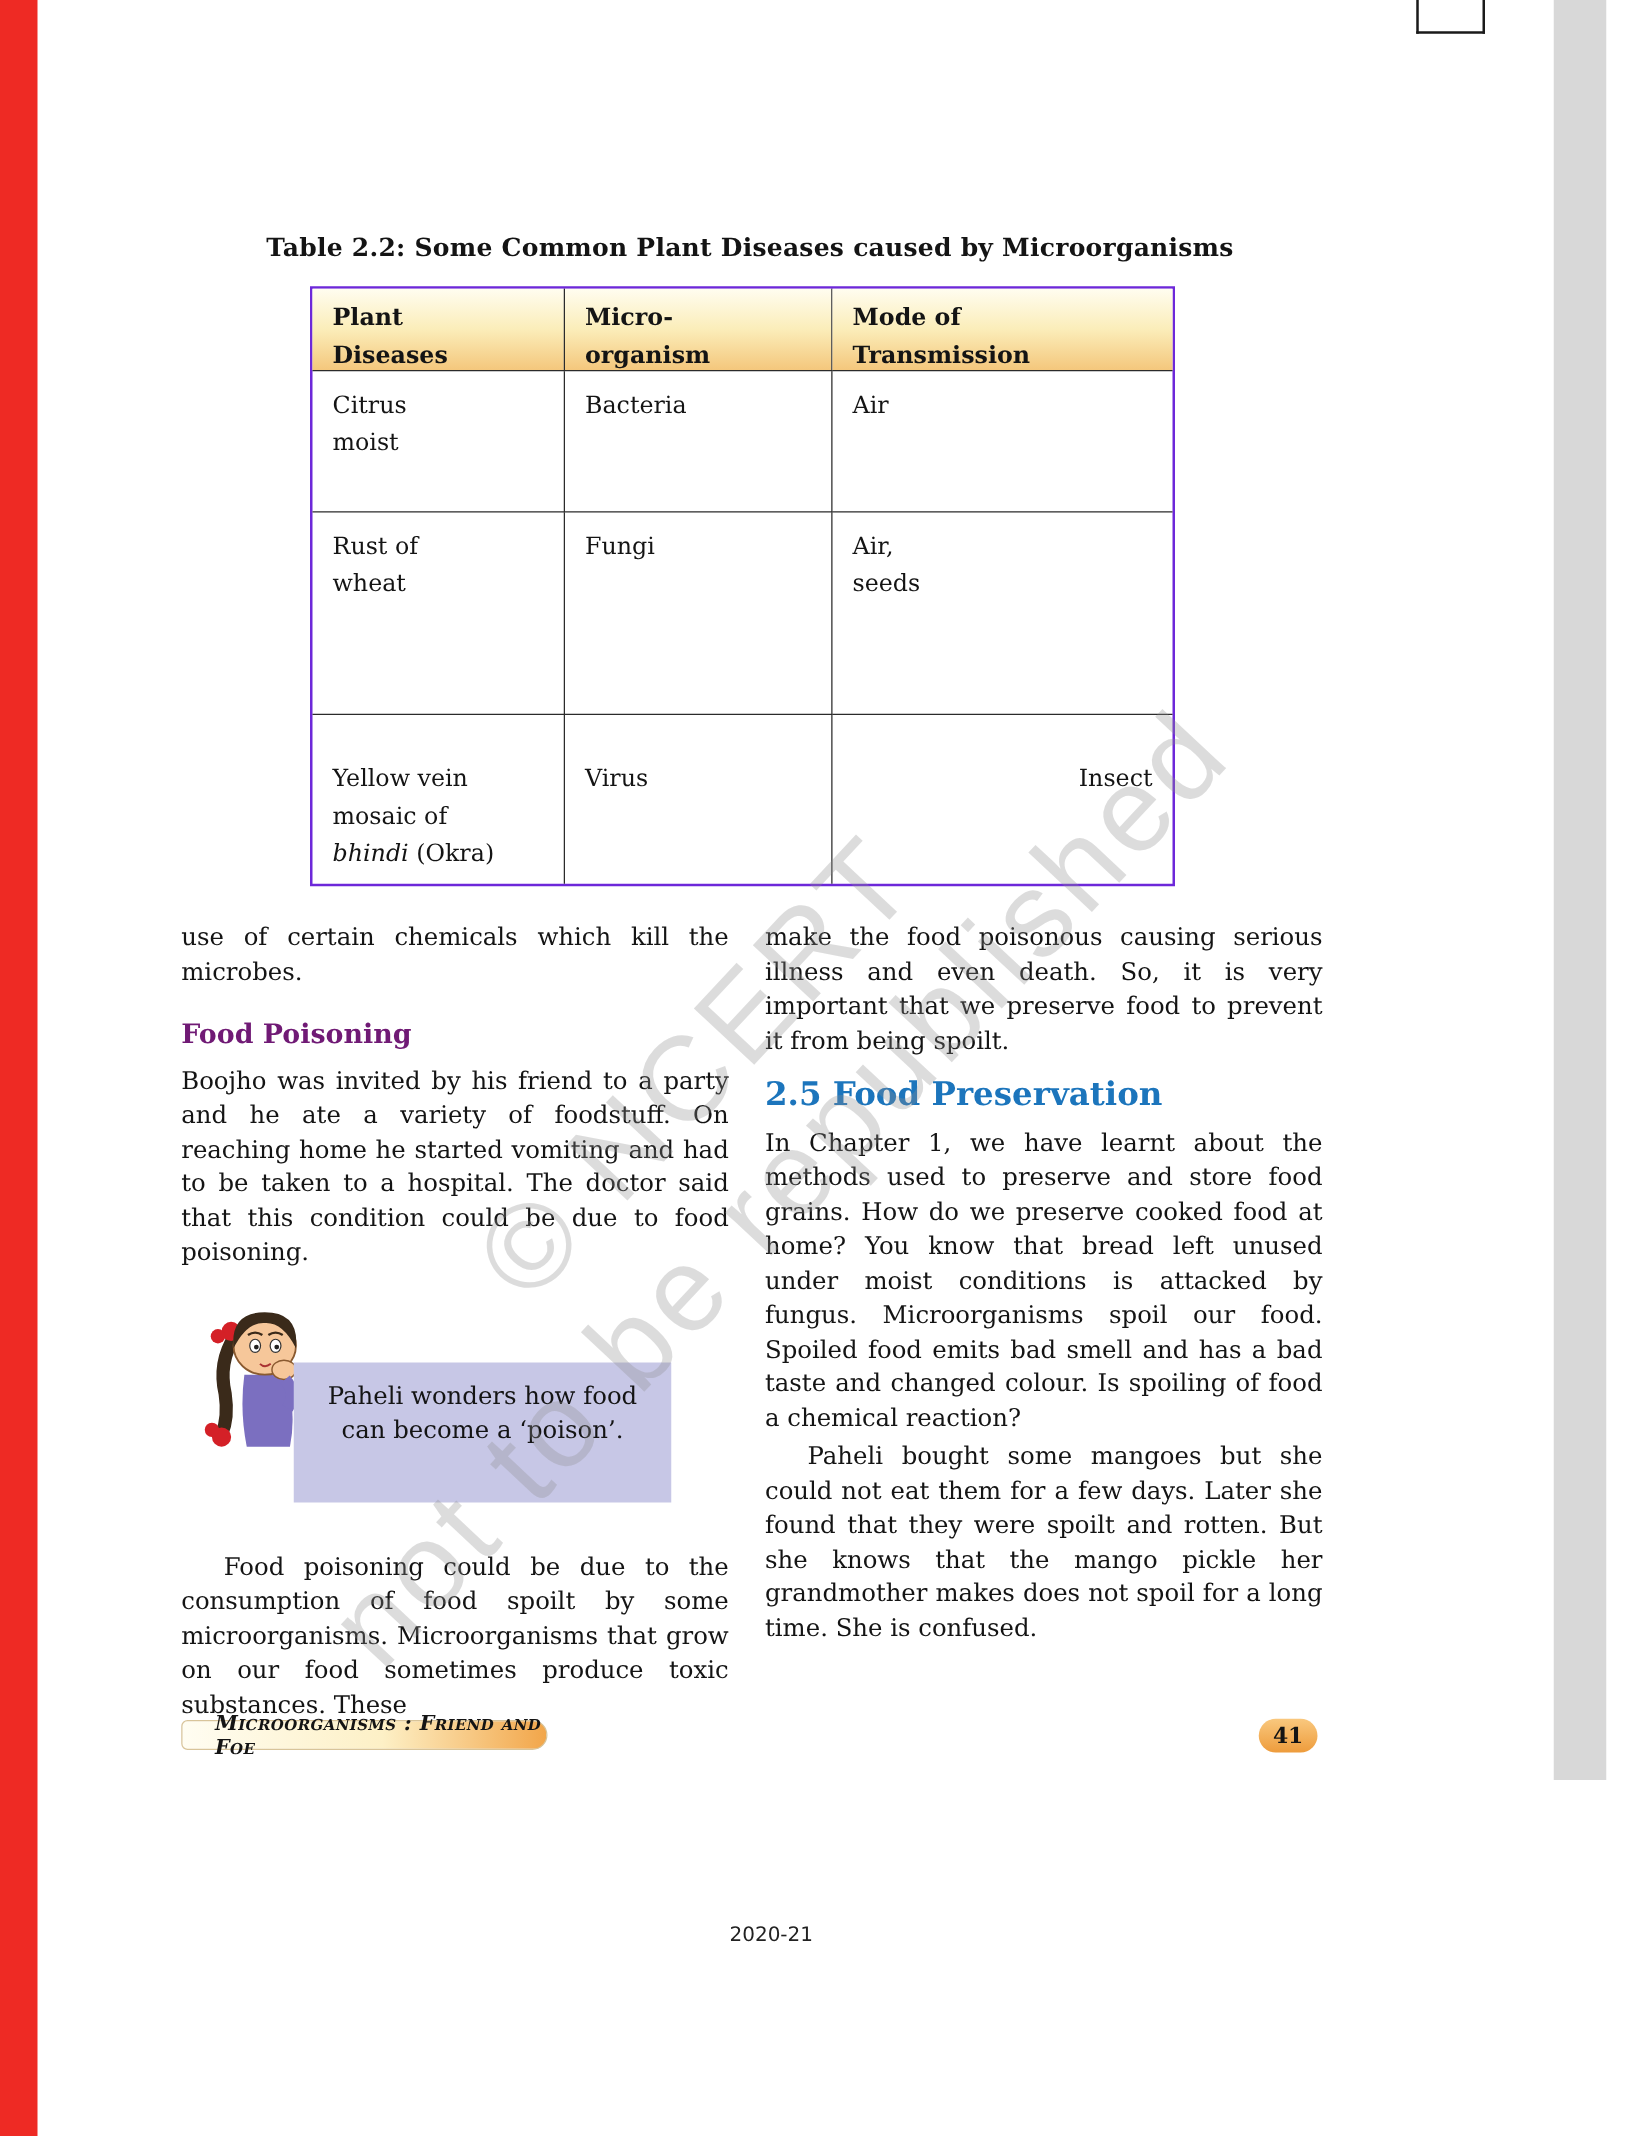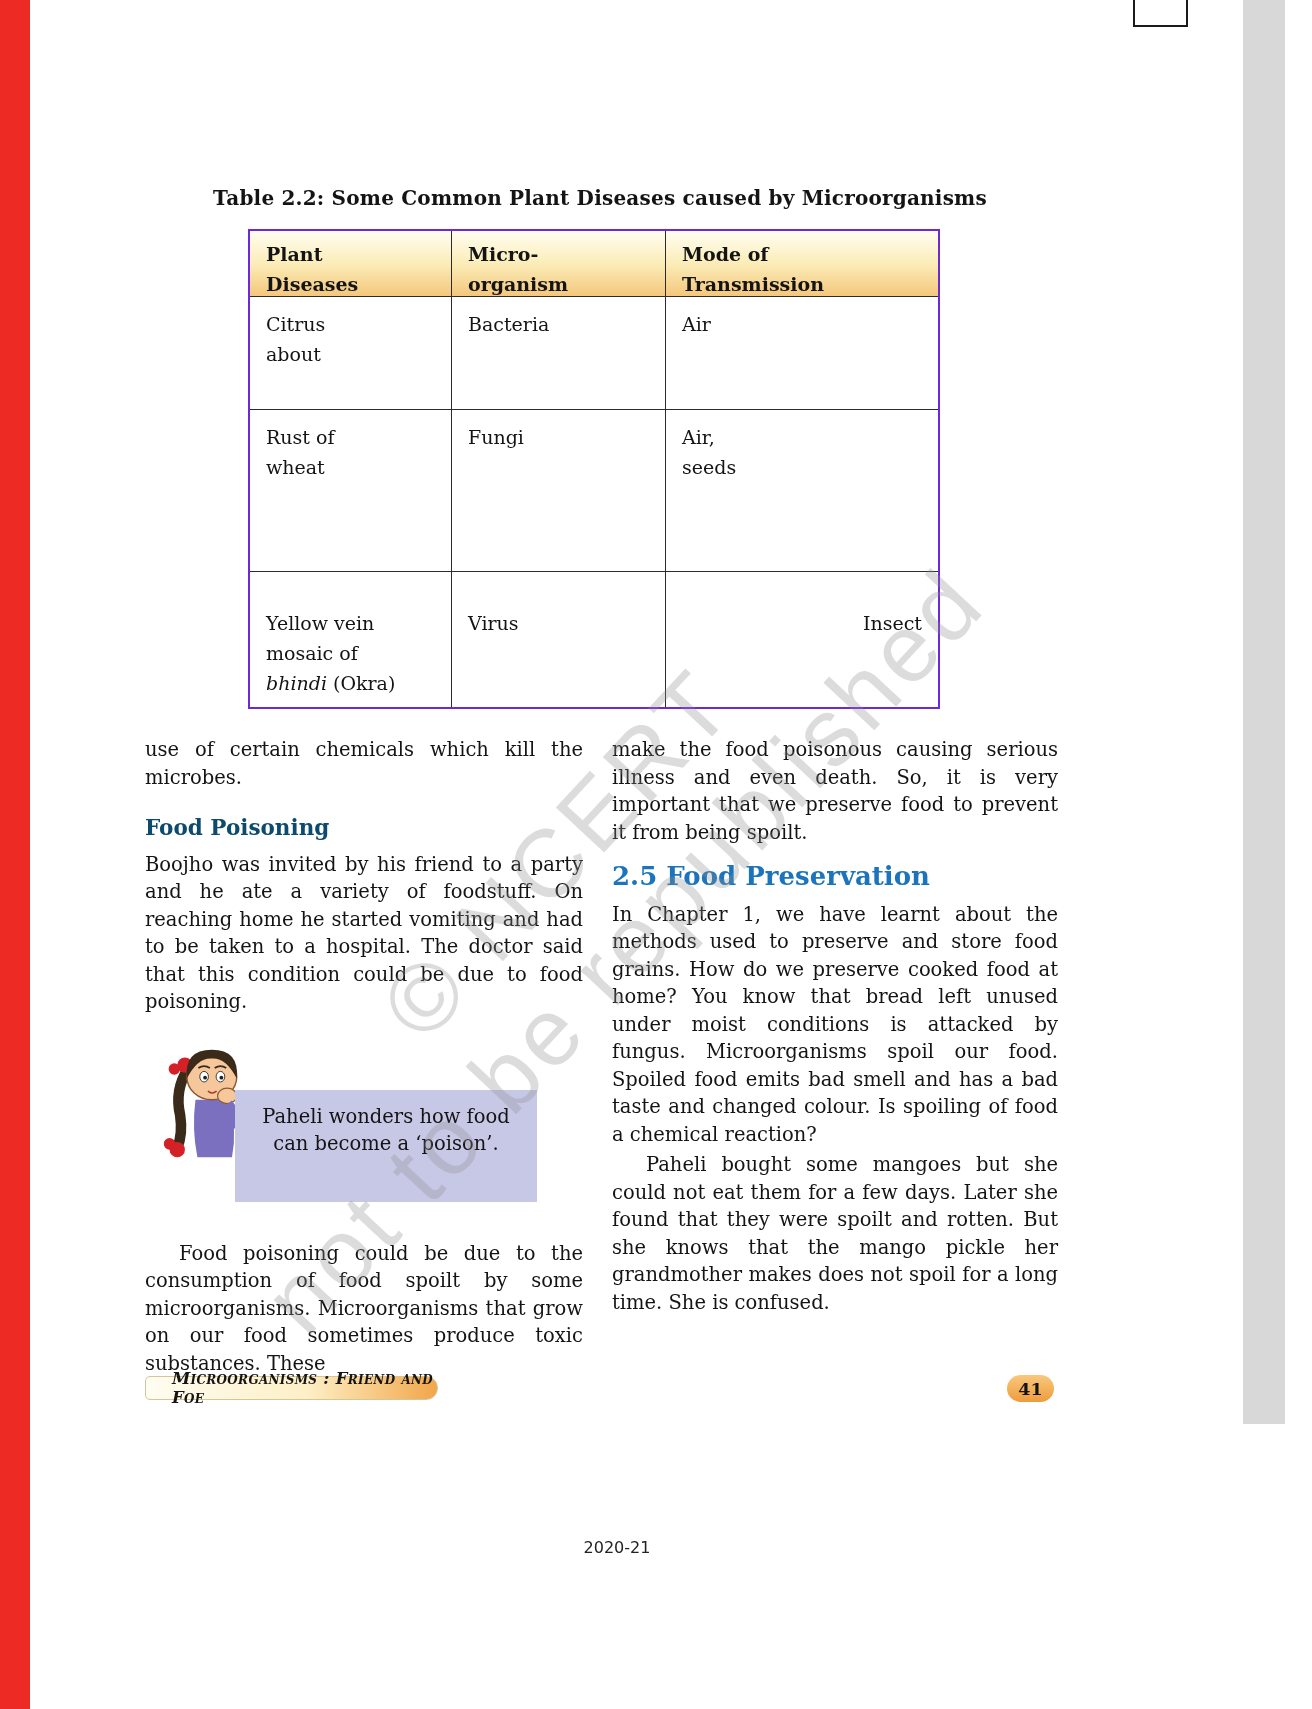--- a/index.html
+++ b/index.html
@@ -64,21 +64,21 @@
     position: absolute; top: 736px;
     text-align: justify;
     font-size: 19.5px; line-height: 27.5px;
   }
   .col-left  { left: 145px; width: 438px; }
   .col-right { left: 612px; width: 446px; }
   .col p { margin: 0; }
   .indent { text-indent: 34px; }
 
   .food-poisoning-h {
-    color: #0c4a6e; font-weight: bold; font-size: 21.5px;
+    color: #701a75; font-weight: bold; font-size: 21.5px;
     margin: 23px 0 9px; text-align: left;
   }
   .preservation-h {
     color: #1c75bc; font-weight: bold; font-size: 26px;
     margin: 17px 0 10px; text-align: left;
   }
   .para-gap { margin-top: 26px !important; }
   .para-gap-sm { margin-top: 3px !important; }
 
   .paheli-figure { position: relative; margin-top: 28px; height: 170px; }
@@ -152,21 +152,21 @@
       <span class="cell-line">Micro-</span>
       <span class="cell-line">organism</span>
     </div>
     <div class="cell th cl">
       <span class="cell-line">Mode of</span>
       <span class="cell-line">Transmission</span>
     </div>
 
     <div class="cell">
       <span class="cell-line">Citrus</span>
-      <span class="cell-line">about</span>
+      <span class="cell-line">moist</span>
     </div>
     <div class="cell">
       <span class="cell-line">Bacteria</span>
     </div>
     <div class="cell cl">
       <span class="cell-line">Air</span>
     </div>
 
     <div class="cell">
       <span class="cell-line">Rust of</span>

